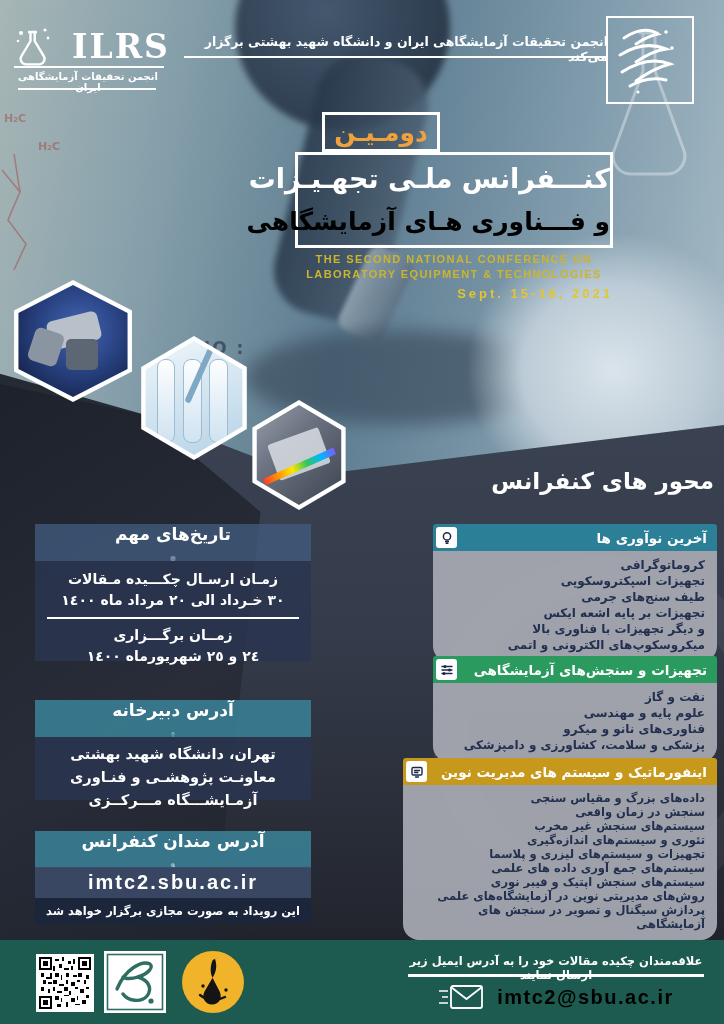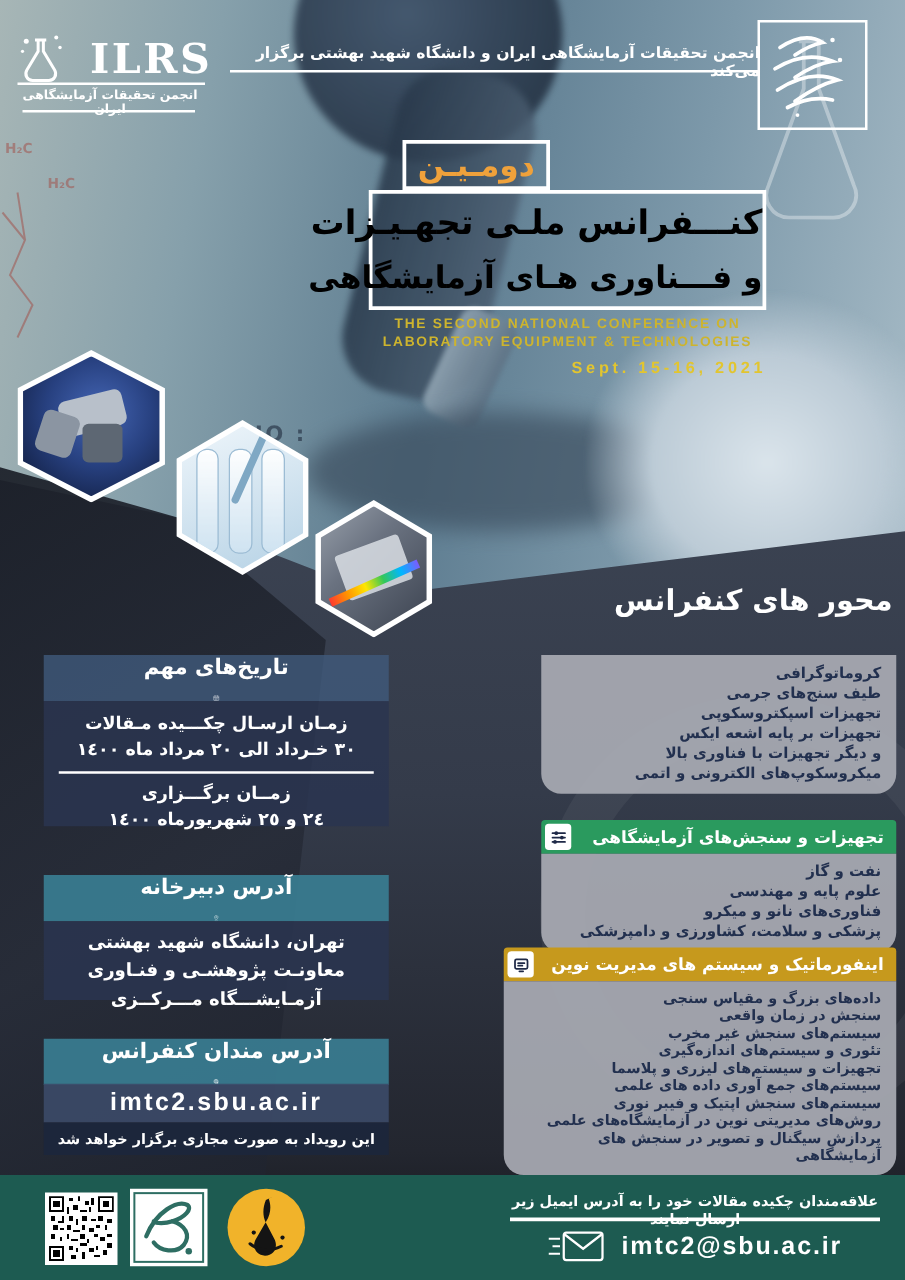--- a/index.html
+++ b/index.html
@@ -117,21 +117,21 @@
   
   .footer{left:0;bottom:0;width:724px;height:84px;}
   .qr{left:36px;top:954px;width:58px;height:58px;background:#fff;padding:3px;box-sizing:border-box;}
   .logo-b{left:104px;top:951px;width:62px;height:62px;background:#fff;}
   .logo-c{left:181px;top:950px;width:64px;height:64px;}
   .footer-cta{right:20px;top:954px;width:296px;text-align:center;direction:rtl;
     color:#fff;font-weight:bold;font-size:11.5px;}
   .footer-underline{right:20px;top:974px;width:296px;height:2.5px;background:#fff;}
   .footer-email-row{right:20px;top:981px;width:296px;height:32px;display:flex;align-items:center;
     justify-content:center;gap:13px;}
-  .footer-email{color:#ffffff;font-family:"Liberation Sans",sans-serif;font-weight:bold;
+  .footer-email{color:#000000;font-family:"Liberation Sans",sans-serif;font-weight:bold;
     font-size:20px;letter-spacing:1.5px;}
 </style>
 </head>
 <body>
 
 <div class="poster">
 
   <div class="abs bg-top"></div>
   <svg class="abs chem" width="95" height="195" viewBox="0 0 95 195">
     <path d="M2 78 L20 100 L8 128 L26 152 L14 178"></path>
@@ -180,21 +180,21 @@
       </svg>
       <span class="ilrs-acronym">ILRS</span>
     </div>
   </div>
   <div class="abs ilrs-line1"></div>
   <div class="abs ilrs-sub">انجمن تحقیقات آزمایشگاهی ایران</div>
   <div class="abs ilrs-line2"></div>
 
   <div class="abs title-badge" style="color: rgb(239, 161, 59);">دومـیـن</div>
   <div class="abs title-frame">
-    <div class="title-l1" style="color: #000000;">کنـــفرانس  ملـی تجهـیـزات</div>
+    <div class="title-l1" style="color: #ffffff;">کنـــفرانس  ملـی تجهـیـزات</div>
     <div class="title-l2">و فـــناوری هـای آزمایشگاهی</div>
   </div>
   <div class="abs en-sub" style="color: rgb(205, 180, 46);">THE SECOND NATIONAL  CONFERENCE ON</div>
   <div class="abs en-sub en-sub2" style="color: rgb(205, 180, 46);">LABORATORY EQUIPMENT  &amp; TECHNOLOGIES</div>
   <div class="abs en-date" style="color: rgb(226, 197, 47); text-align: right;">Sept. 15-16, 2021</div>
 
   <div class="abs hex hex-outer hex1">
     <div class="hex hex-inner">
       <div class="abs h1a"></div>
       <div class="abs h1b"></div>
@@ -212,24 +212,35 @@
   <div class="abs hex hex-outer hex3">
     <div class="hex hex-inner">
       <div class="abs prism"></div>
       <div class="abs rainbow"></div>
     </div>
   </div>
 
   <div class="abs topics-heading">محور های کنفرانس</div>
 
   <div class="abs t-box t-box1">
+    <div class="t-head" style="background: rgb(43, 127, 150);">
+      <span class="t-ico">
+        <svg width="14" height="14" viewBox="0 0 14 14">
+            <g stroke="#1e2947" stroke-width="1.5" fill="none" stroke-linecap="round">
+          <circle cx="7" cy="5.4" r="3.6"></circle>
+              <path d="M5.6 10.4 h2.8 M6.1 12.3 h1.8"></path>
+            </g>
+          </svg>
+      </span>
+      <span class="t-head-label">آخرین نوآوری ها</span>
+    </div>
     <div class="t-items">
       <div class="t-item">کروماتوگرافی</div>
+      <div class="t-item">تجهیزات اسپکتروسکوپی</div>
       <div class="t-item">طیف سنج‌های جرمی</div>
-      <div class="t-item">تجهیزات اسپکتروسکوپی</div>
       <div class="t-item">تجهیزات بر پایه اشعه ایکس</div>
       <div class="t-item">و دیگر تجهیزات با فناوری بالا</div>
       <div class="t-item">میکروسکوپ‌های الکترونی و اتمی</div>
     </div>
   </div>
 
   <div class="abs t-box t-box2">
     <div class="t-head" style="background: rgb(42, 154, 94);">
       <span class="t-ico">
         <svg width="14" height="14" viewBox="0 0 14 14">

